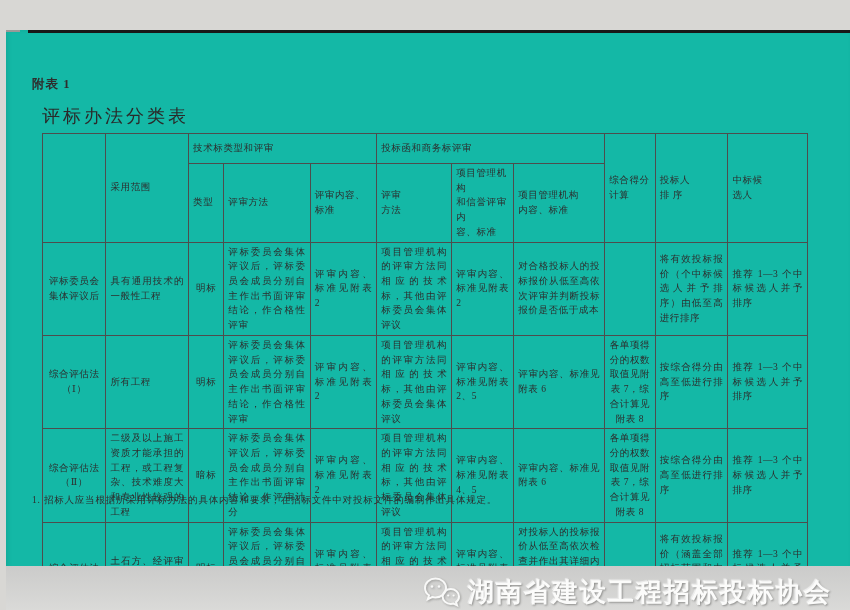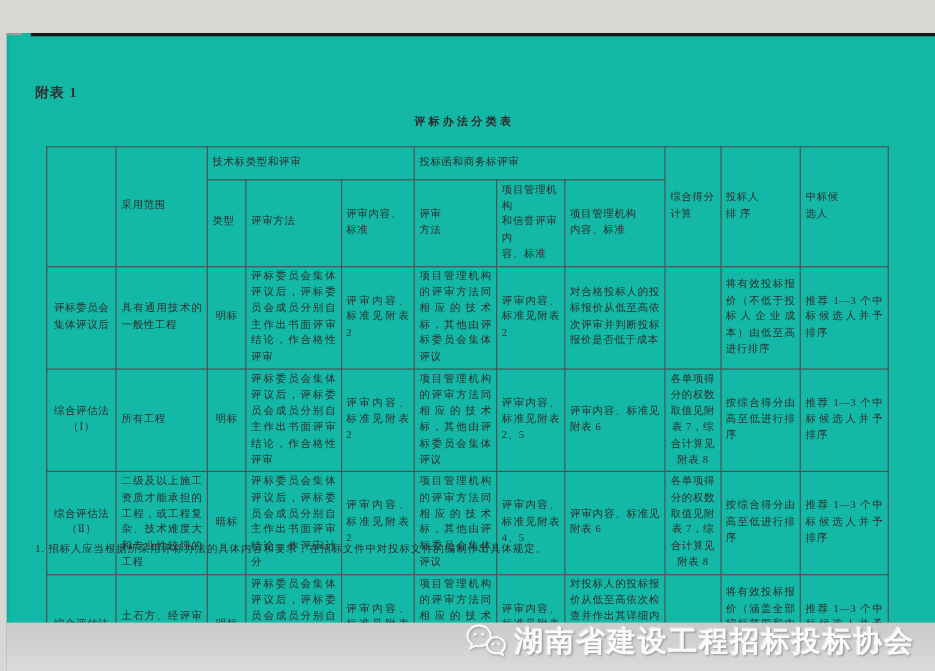--- a/index.html
+++ b/index.html
@@ -18,22 +18,22 @@
     position:absolute;top:0;left:22px;right:0;height:3px;background:#181818;
   }
   .scan-edge-top2{
     position:absolute;top:0;left:0;width:14px;height:2px;background:#9a9a98;
   }
   .appendix{
     position:absolute;left:26px;top:46px;font-size:12.5px;color:#2e2e2e;
     letter-spacing:1px;font-weight:bold;
   }
   .title{
-    position:absolute;left:36px;top:74px;width:760px;text-align:center;
-    font-size:10px;font-weight:bold;color:#2a2a2a;letter-spacing:3px;
+    position:absolute;left:36px;top:74px;width:760px;text-align:left;
+    font-size:18px;font-weight:normal;color:#2a2a2a;letter-spacing:3px;
   }
   table.cls{
     position:absolute;left:36px;top:103px;width:766px;height:357px;
     border-collapse:collapse;table-layout:fixed;
     border:1.5px solid #3c3c3c;
   }
   table.cls th, table.cls td{
     border:1px solid #4d4d4d;
     font-size:9.5px;color:#2d2d2d;line-height:1.55;
     padding:2px 4px;vertical-align:middle;
@@ -50,21 +50,21 @@
     font-size:9.5px;color:#2d2d2d;letter-spacing:0.8px;line-height:1.6;
   }
   .pagenum{
     position:absolute;left:30px;top:552px;font-size:11px;color:#3a3a3a;
     letter-spacing:2px;
     text-decoration:underline;
   }
   .footer-bar{
     position:absolute;left:0;right:0;bottom:0;height:44px;
     background:linear-gradient(#cbcbca,#dadad8);
-    display:flex;align-items:flex-start;justify-content:flex-end;
+    display:flex;align-items:flex-end;justify-content:flex-end;
     padding-right:18px;box-sizing:border-box;
   }
   .wm-text{
     font-size:26px;font-weight:bold;color:#fbfbfa;letter-spacing:2px;
     text-shadow:1px 1px 2px rgba(140,140,138,.95), -1px -1px 1px rgba(255,255,255,.7);
     font-family:"Liberation Sans","DejaVu Sans",sans-serif;
   }
   .wm-logo{margin-right:6px;opacity:.95;filter:drop-shadow(1px 1px 1px rgba(140,140,138,.8));}
 </style>
 </head>
@@ -121,21 +121,21 @@
       <tr style="height:70px">
         <td class="c">评标委员会集体评议后</td>
         <td class="j">具有通用技术的一般性工程</td>
         <td class="c">明标</td>
         <td class="j">评标委员会集体评议后，评标委员会成员分别自主作出书面评审结论，作合格性评审</td>
         <td class="j">评审内容、标准见附表 2</td>
         <td class="j">项目管理机构的评审方法同相应的技术标，其他由评标委员会集体评议</td>
         <td class="j">评审内容、标准见附表 2</td>
         <td class="j">对合格投标人的投标报价从低至高依次评审并判断投标报价是否低于成本</td>
         <td class="c"></td>
-        <td class="j">将有效投标报价（不低于投标人企业成本）由低至高进行排序</td>
+        <td class="j">将有效投标报价（个中标候选人并予排序）由低至高进行排序</td>
         <td class="j">推荐 1—3 个中标候选人并予排序</td>
       </tr>
 
       <tr style="height:70px">
         <td class="c">综合评估法（Ⅰ）</td>
         <td class="j">所有工程</td>
         <td class="c">明标</td>
         <td class="j">评标委员会集体评议后，评标委员会成员分别自主作出书面评审结论，作合格性评审</td>
         <td class="j">评审内容、标准见附表 2</td>
         <td class="j">项目管理机构的评审方法同相应的技术标，其他由评标委员会集体评议</td>

